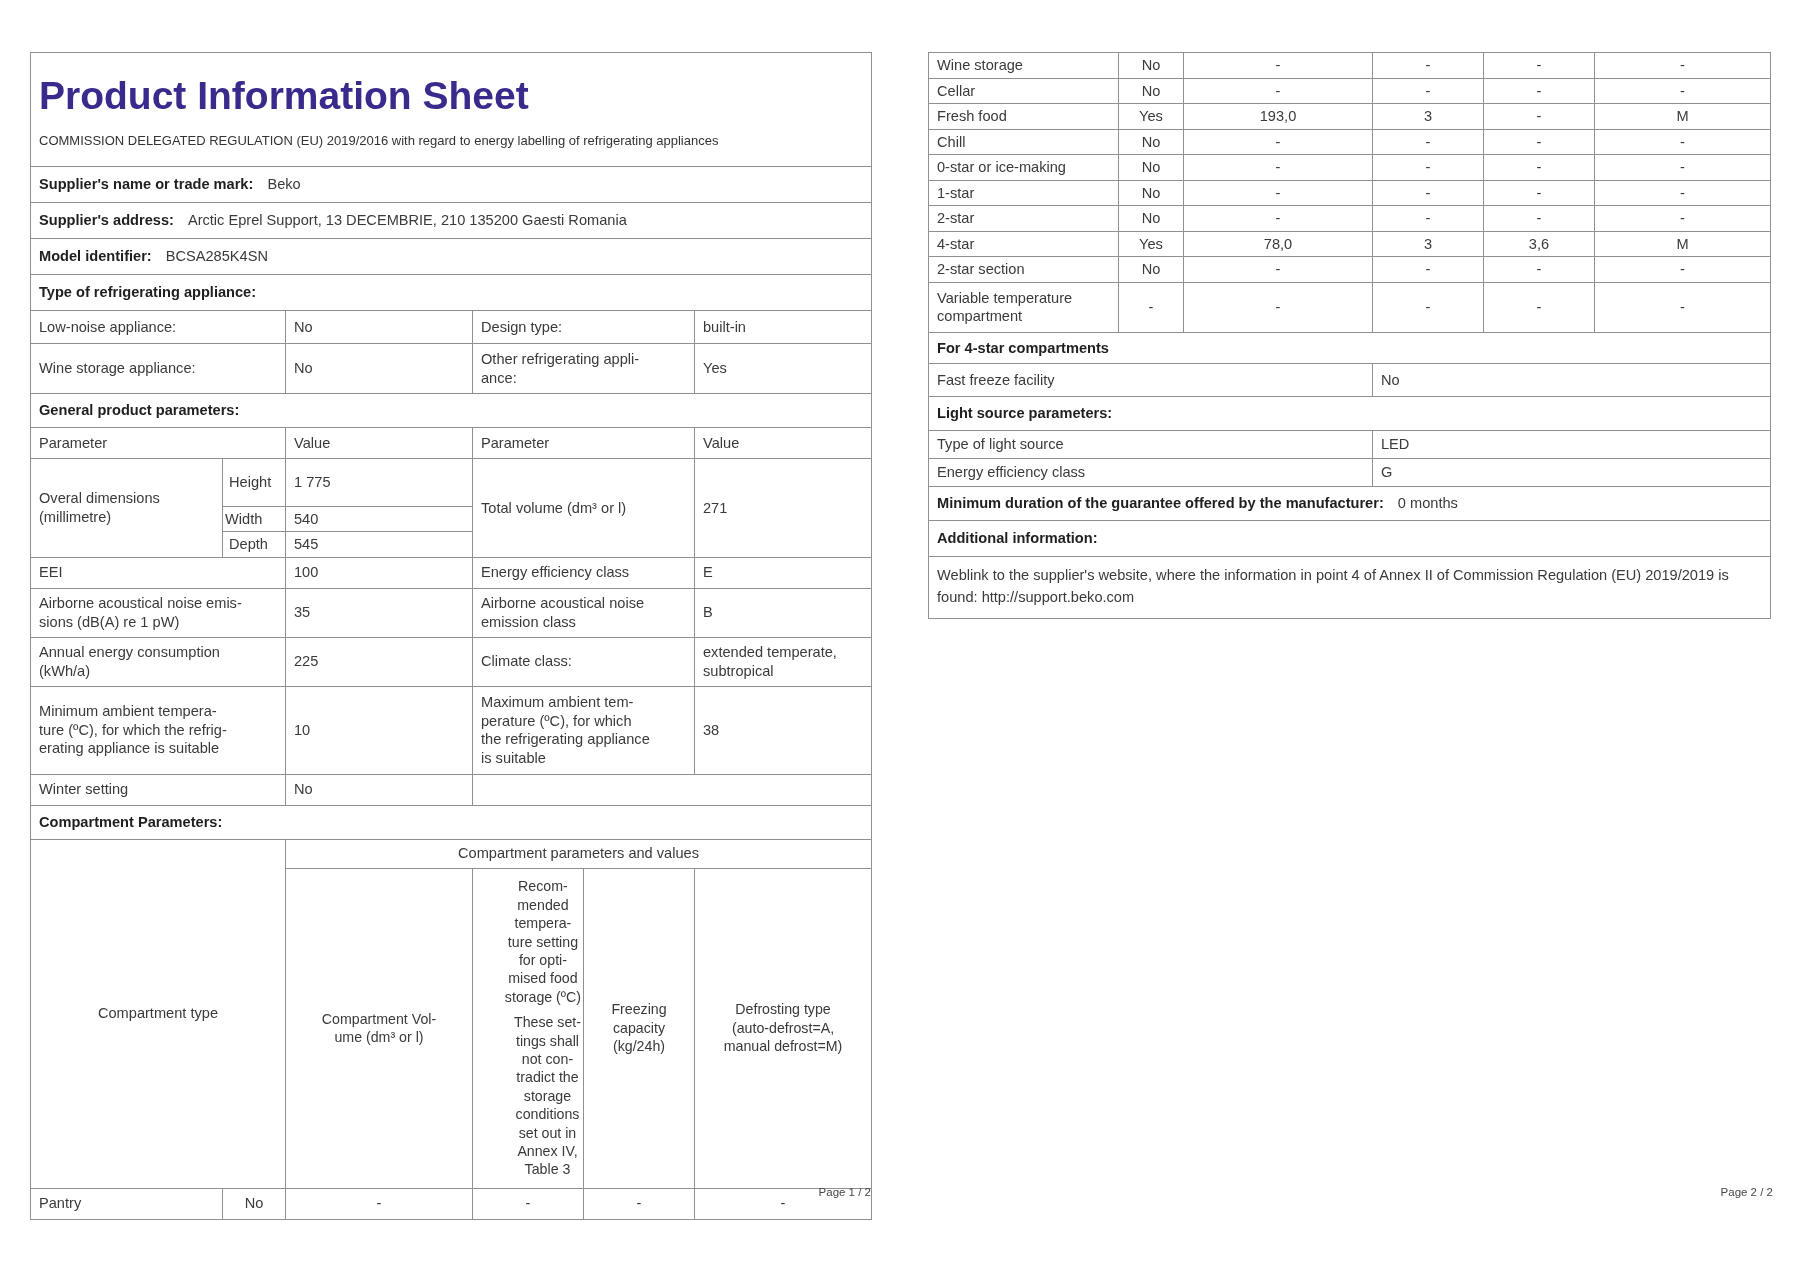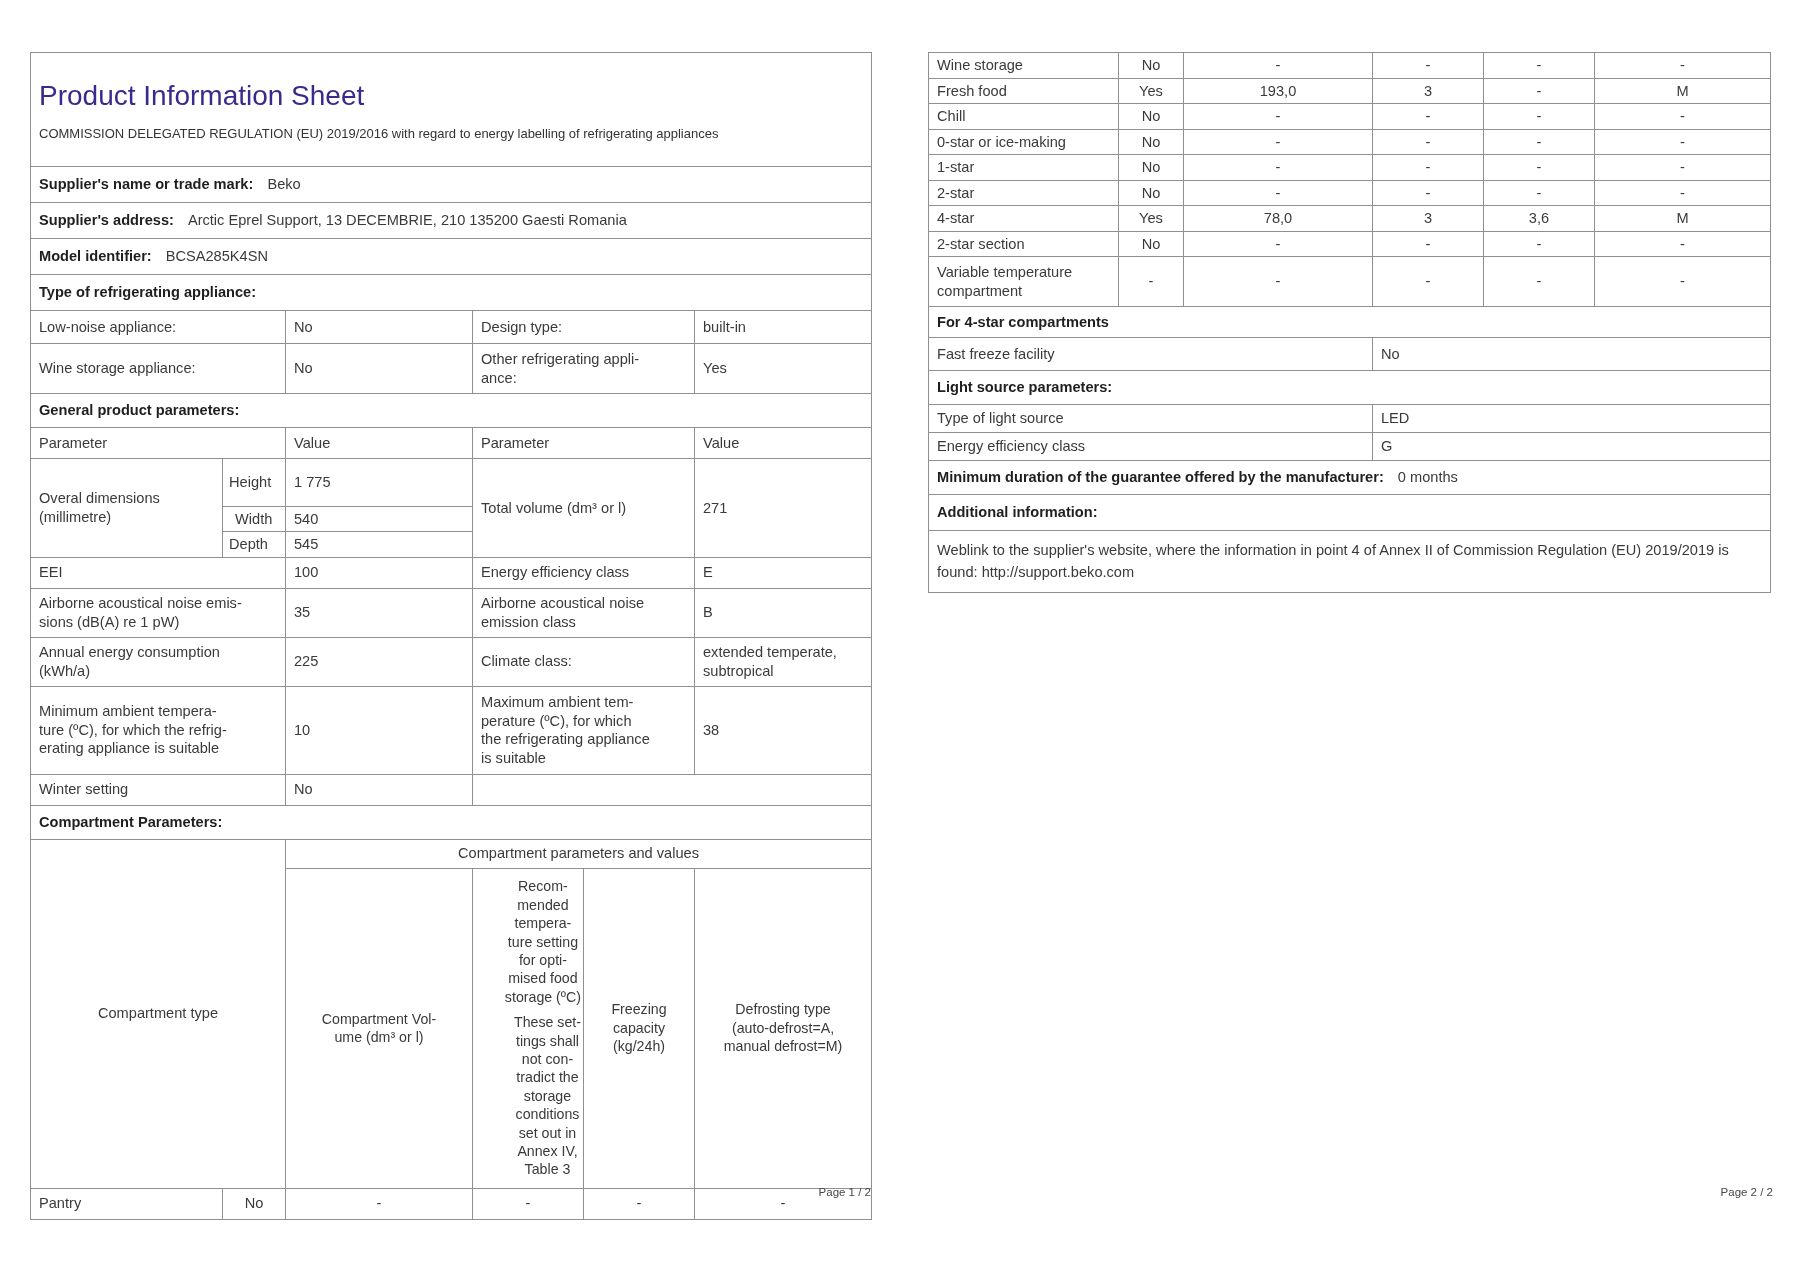--- a/index.html
+++ b/index.html
@@ -7,21 +7,21 @@
           font-family:"Liberation Sans","DejaVu Sans",sans-serif;color:#3a3a3a;}
   table{border-collapse:collapse;table-layout:fixed;border-radius:28px;}
   td{border:1px solid #909090;vertical-align:middle;padding:3px 8px;font-size:14.6px;line-height:1.27;overflow:hidden;}
   .p1{position:absolute;left:30px;top:52px;width:841px;border:1.5px solid #6f6f6f;}
   .p2{position:absolute;left:928px;top:52px;width:842px;border:1.5px solid #6f6f6f;}
   .sec{font-weight:bold;color:#1f1f1f;}
   .lbl{font-weight:bold;color:#1f1f1f;}
   .pre{white-space:pre-line;}
   .ctr{text-align:center;}
   .titleCell{padding:8px 8px 6px 8px;}
-  h1#title{margin:0 0 10px 0;font-size:28px;font-weight:normal;color:#3a2a8c;letter-spacing:0;}
+  h1#title{margin:0 0 10px 0;font-size:39px;font-weight:bold;color:#3a2a8c;letter-spacing:0;}
   .subtitle{font-size:13px;line-height:1.5;color:#333333;}
   .inlineVal{margin-left:10px;font-weight:normal;color:#3a3a3a;}
   .stack{display:flex;flex-direction:column;gap:7px;align-items:flex-end;justify-content:center;}
   .tallTxt{font-size:14.2px;line-height:18.4px;text-align:center;white-space:pre-line;}
   .footer{position:absolute;font-size:11.5px;color:#474747;}
   #footer1{top:1186px;left:30px;width:841px;text-align:right;}
   #footer2{top:1186px;left:928px;width:845px;text-align:right;}
 </style>
 </head>
 <body>
@@ -89,21 +89,21 @@
     </tr>
     <tr style="height:24px">
       <td rowspan="3" class="pre">Overal dimensions
 (millimetre)</td>
       <td style="padding:14px 6px">Height</td>
       <td>1 775</td>
       <td colspan="2" rowspan="3">Total volume (dm³ or l)</td>
       <td rowspan="3">271</td>
     </tr>
     <tr style="height:24px">
-      <td style="padding:2px 12px">Width</td>
+      <td style="padding:2px 2px">Width</td>
       <td>540</td>
     </tr>
     <tr style="height:24px">
       <td style="padding:2px 6px">Depth</td>
       <td>545</td>
     </tr>
     <tr style="height:31px">
       <td colspan="2">EEI</td>
       <td>100</td>
       <td colspan="2">Energy efficiency class</td>
@@ -208,20 +208,28 @@
     <tbody>
         <tr style="height:25.5px">
       <td>Wine storage</td>
       <td class="ctr">No</td>
       <td class="ctr">-</td>
       <td class="ctr">-</td>
       <td class="ctr">-</td>
       <td class="ctr">-</td>
     </tr>
     <tr style="height:25.5px">
+      <td>Cellar</td>
+      <td class="ctr">No</td>
+      <td class="ctr">-</td>
+      <td class="ctr">-</td>
+      <td class="ctr">-</td>
+      <td class="ctr">-</td>
+    </tr>
+    <tr style="height:25.5px">
       <td>Fresh food</td>
       <td class="ctr">Yes</td>
       <td class="ctr">193,0</td>
       <td class="ctr">3</td>
       <td class="ctr">-</td>
       <td class="ctr">M</td>
     </tr>
     <tr style="height:25.5px">
       <td>Chill</td>
       <td class="ctr">No</td>

